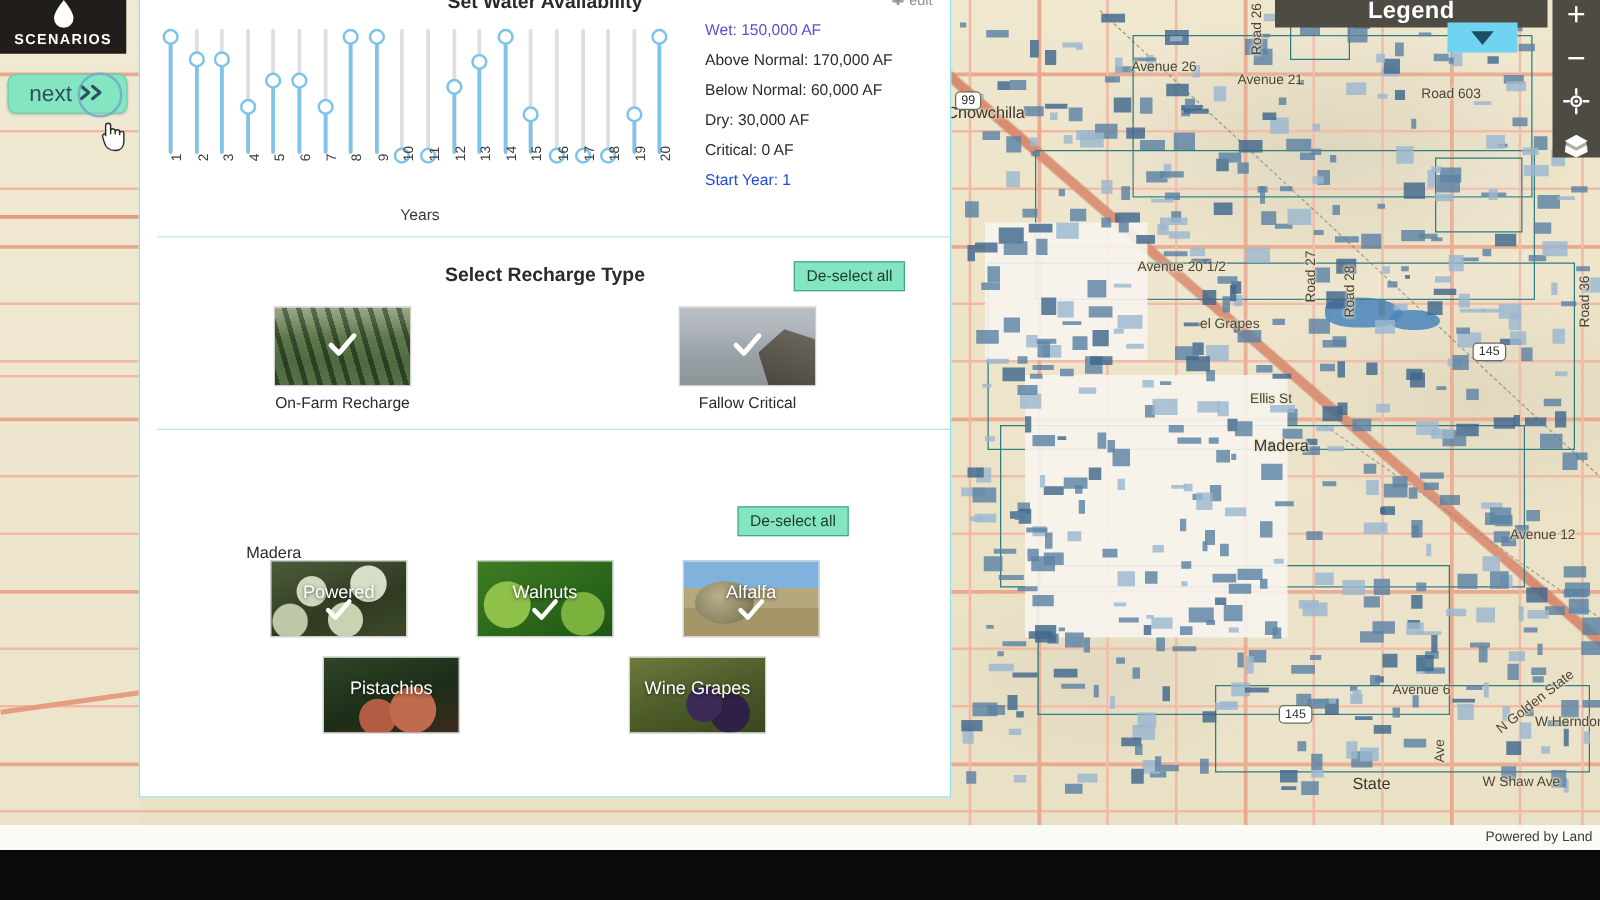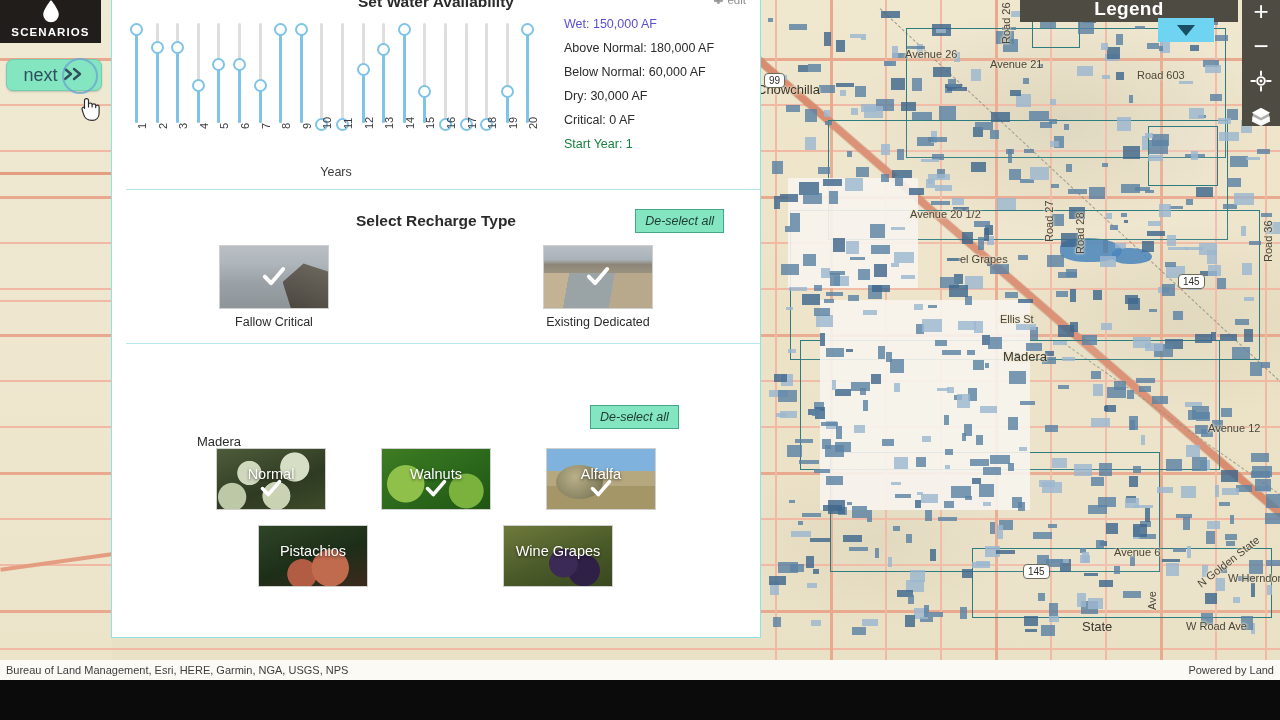--- a/index.html
+++ b/index.html
@@ -181,21 +181,21 @@
   #water-values .wv {
     font-size: 12.5px; color: #2b2b2b; margin-bottom: 10px; white-space: nowrap;
   }
   #water-values .wv.wet { color: #5b4fd0; }
 
   
   #recharge-section { position: absolute; left: 0; top: 202px; width: 100%; height: 152px; }
   #recharge-title { position:absolute; left:0; top: 17px; width: 100%; }
   .deselect-btn {
     position: absolute; background: #84e6c1; border: 1px solid #43a88a;
-    color: #1f3b33; font-size: 12.5px; padding: 4px 9px; cursor: pointer; font-style: italic;
+    color: #1f3b33; font-size: 12.5px; padding: 4px 9px; cursor: pointer;
   }
   #recharge-deselect { right: 36px; top: 14px; }
   .recharge-items { position:absolute; left: 0; top: 50px; width: 100%; display:flex; }
   .recharge-item { flex: 1; display:flex; flex-direction:column; align-items:center; }
   .thumb {
     position: relative; width: 110px; height: 64px; border: 1px solid #cfcfcf;
     overflow: hidden; cursor: pointer;
   }
   .thumb .check {
     position: absolute; left: 50%; top: 52%; transform: translate(-50%,-50%);
@@ -849,21 +849,21 @@
   <div id="map-text-layer">
       <div class="map-label city" style="left: 757px; top: 82px;">Chowchilla</div>
       <div class="map-label city" style="left: 1003px; top: 349px;">Madera</div>
       <div class="map-label city" style="left: 1082px; top: 619px;">State</div>
       <div class="map-label " style="left: 905px; top: 48px;">Avenue 26</div>
       <div class="map-label " style="left: 990px; top: 58px;">Avenue 21</div>
       <div class="map-label " style="left: 910px; top: 208px;">Avenue 20 1/2</div>
       <div class="map-label " style="left: 1000px; top: 313px;">Ellis St</div>
       <div class="map-label " style="left: 1208px; top: 422px;">Avenue 12</div>
       <div class="map-label " style="left: 1114px; top: 546px;">Avenue 6</div>
-      <div class="map-label " style="left: 1186px; top: 620px;">W Road Ave</div>
+      <div class="map-label " style="left: 1186px; top: 620px;">W Shaw Ave</div>
       <div class="map-label " style="left: 1228px; top: 572px;">W Herndon</div>
       <div class="map-label " style="left: 960px; top: 253px;">el Grapes</div>
       <div class="map-label " style="left: 1137px; top: 69px;">Road 603</div>
       <div class="map-label rot" style="left: 1000px; top: 44px;">Road 26</div>
       <div class="map-label rot" style="left: 1074px; top: 254px;">Road 28</div>
       <div class="map-label rot" style="left: 1262px; top: 262px;">Road 36</div>
       <div class="map-label rot" style="left: 1043px; top: 242px;">Road 27</div>
       <div class="map-label diag" style="left: 1195px; top: 580px;">N Golden State</div>
       <div class="map-label rot" style="left: 1146px; top: 610px;">Ave</div>
       <div class="hwy-shield" style="left: 764px; top: 73px;">99</div>
@@ -897,21 +897,20 @@
     <div class="map-ctl">
       <svg width="22" height="22" viewBox="0 0 24 24">
         <polygon points="12,3 22,8.5 12,14 2,8.5" fill="#fff"></polygon>
         <polygon points="12,13 20.2,8.5 22,15 12,20.5 2,15 3.8,8.5" fill="#fff" opacity=".55"></polygon>
         <polygon points="12,17 21,12.3 22,18 12,23 2,18 3,12.3" fill="#fff" opacity=".95"></polygon>
       </svg>
     </div>
   </div>
 
   <div id="attrib-bar">
-    <span id="attrib-left">Bureau of Land Management, Esri, HERE, Garmin, NGA, USGS, NPS</span>
     <span id="attrib-right">Powered by Land</span>
   </div>
 </div>
 <div id="bottom-strip"></div>
 
 <div id="sidebar">
   <span class="drop">
     <svg class="drop-svg" width="20" height="24" viewBox="0 0 20 24">
       <path d="M10 1 C10 1 2.2 10.4 2.2 15.4 A7.8 7.8 0 0 0 17.8 15.4 C17.8 10.4 10 1 10 1 Z" fill="#ffffff"></path>
     </svg>
@@ -1067,65 +1066,65 @@
         <div class="slider-col" style="left: 391.4px;">
           <div class="slider-track"></div>
           <div class="slider-fill" style="top:14px;height:94px;"></div>
           <div class="slider-knob" style="top:8px;"></div>
           <div class="slider-tick">20</div>
         </div>
       </div>
     <div id="years-label">Years</div>
     <div id="water-values">
         <div class="wv wet" style="color: rgb(91, 79, 208);">Wet: 150,000 AF</div>
-        <div class="wv" style="color: rgb(43, 43, 43);">Above Normal: 180,000 AF</div>
+        <div class="wv" style="color: rgb(43, 43, 43);">Above Normal: 170,000 AF</div>
         <div class="wv" style="color: rgb(43, 43, 43);">Below Normal: 60,000 AF</div>
         <div class="wv" style="color: rgb(43, 43, 43);">Dry: 30,000 AF</div>
         <div class="wv" style="color: rgb(43, 43, 43);">Critical: 0 AF</div>
-        <div class="wv" style="color: #15803d;">Start Year: 1</div>
+        <div class="wv" style="color: #1d4ed8;">Start Year: 1</div>
       </div>
   </div>
 
   <div class="divider" style="position:absolute;left:0;top:196px;width:100%;"></div>
 
   <div id="recharge-section" class="section">
     <div id="recharge-title" class="section-title">Select Recharge Type</div>
     <div id="recharge-deselect" class="deselect-btn">De-select all</div>
     <div class="recharge-items" id="recharge-items">
+        <div class="recharge-item">
+          <div class="thumb">
+            <div class="art-onfarm"></div>
+            <span class="check"><svg width="26" height="26" viewBox="0 0 24 24">
+                <path d="M3.5 12.6 L9.3 18.6 L20.5 5.6" fill="none" stroke="#ffffff" stroke-width="3.6" stroke-linecap="round" stroke-linejoin="round"></path>
+              </svg></span>
+          </div>
+          <div class="recharge-caption">On-Farm Recharge</div>
+        </div>
         <div class="recharge-item">
           <div class="thumb">
             <div class="art-fallow"></div>
             <span class="check"><svg width="26" height="26" viewBox="0 0 24 24">
                 <path d="M3.5 12.6 L9.3 18.6 L20.5 5.6" fill="none" stroke="#ffffff" stroke-width="3.6" stroke-linecap="round" stroke-linejoin="round"></path>
               </svg></span>
           </div>
           <div class="recharge-caption">Fallow Critical</div>
         </div>
-        <div class="recharge-item">
-          <div class="thumb">
-            <div class="art-existing"></div>
-            <span class="check"><svg width="26" height="26" viewBox="0 0 24 24">
-                <path d="M3.5 12.6 L9.3 18.6 L20.5 5.6" fill="none" stroke="#ffffff" stroke-width="3.6" stroke-linecap="round" stroke-linejoin="round"></path>
-              </svg></span>
-          </div>
-          <div class="recharge-caption">Existing Dedicated</div>
-        </div>
       </div>
   </div>
 
   <div class="divider" style="position:absolute;left:0;top:350px;width:100%;"></div>
 
   <div id="crops-section" class="section">
     <div id="crops-deselect" class="deselect-btn">De-select all</div>
     <div id="madera-label">Madera</div>
 
     <div id="crops-list">
         <div class="crop-tile" style="left: 104px; top: 100px;">
           <div class="art-almonds"></div>
-          <div class="crop-name">Normal</div>
+          <div class="crop-name">Powered</div>
           <span class="check"><svg width="24" height="24" viewBox="0 0 24 24">
               <path d="M3.5 12.6 L9.3 18.6 L20.5 5.6" fill="none" stroke="#ffffff" stroke-width="3.6" stroke-linecap="round" stroke-linejoin="round"></path>
             </svg></span>
         </div>
         <div class="crop-tile" style="left: 269px; top: 100px;">
           <div class="art-walnuts"></div>
           <div class="crop-name">Walnuts</div>
           <span class="check"><svg width="24" height="24" viewBox="0 0 24 24">
               <path d="M3.5 12.6 L9.3 18.6 L20.5 5.6" fill="none" stroke="#ffffff" stroke-width="3.6" stroke-linecap="round" stroke-linejoin="round"></path>
             </svg></span>

